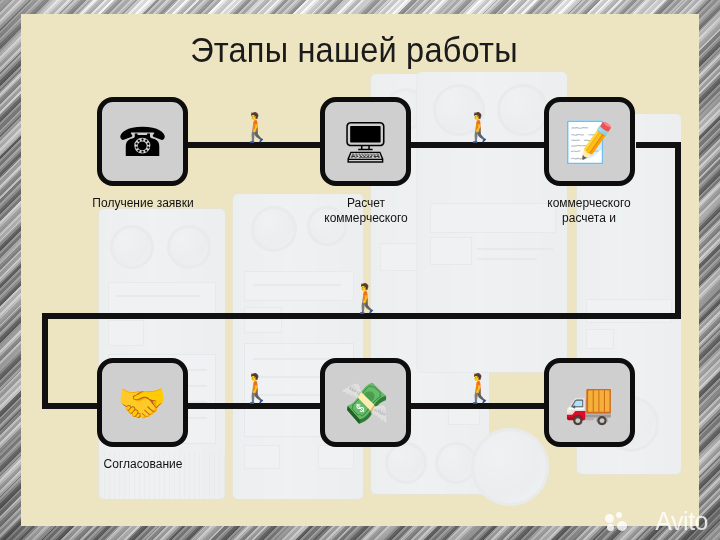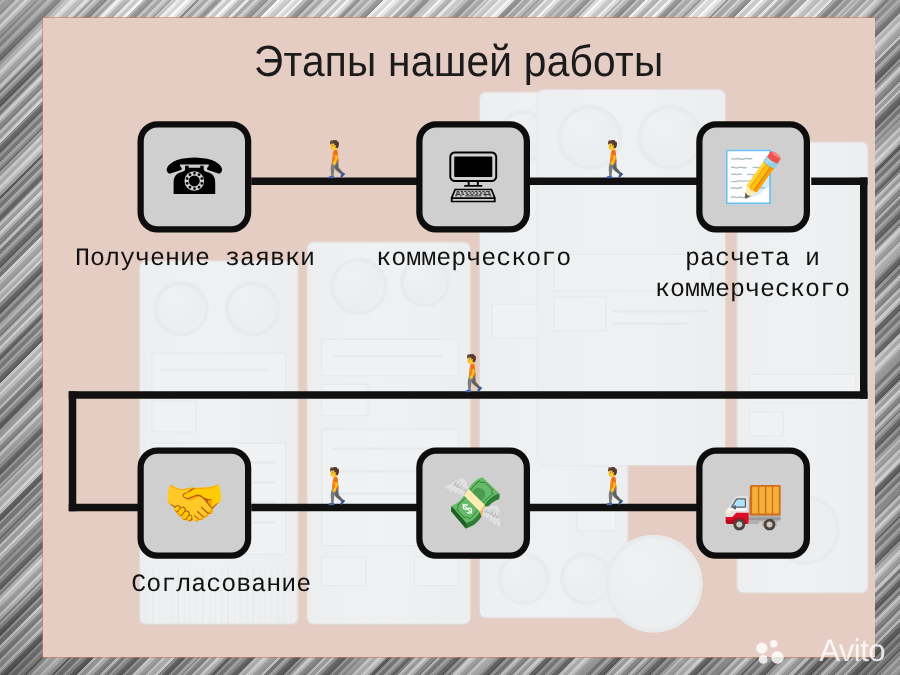--- a/index.html
+++ b/index.html
@@ -46,24 +46,25 @@
   .metal-vig{
     position:absolute; inset:0;
     background:
       linear-gradient(to right, rgba(0,0,0,0.18), rgba(0,0,0,0) 14%, rgba(0,0,0,0) 86%, rgba(0,0,0,0.18)),
       linear-gradient(to bottom, rgba(255,255,255,0.25), rgba(0,0,0,0) 12%, rgba(0,0,0,0) 88%, rgba(0,0,0,0.20));
   }
 
   
   .card {
     position: absolute;
-    left: 34px;  top: 14px;
+    left: 21px;  top: 14px;
     width: 666px; height: 512px;
-    background: #c2410c;
+    background: #eab308;
     overflow: hidden;
+    padding-left: 12px;
   }
 
   
   .photo-layer { position:absolute; inset:0; opacity:1; }
   .hx {
     position:absolute;
     background: linear-gradient(to right,#e6e8e9,#f2f3f4 42%,#e3e5e6);
     border-radius: 5px;
     box-shadow: 0 0 0 1px rgba(180,184,186,0.55);
   }
@@ -129,25 +130,25 @@
     z-index: 5;
   }
   .step-icon {
     font-size: 40px;
     line-height: 1;
     user-select: none;
   }
   .step-label {
     position: absolute;
     text-align: center;
-    font-size: 20px;
+    font-size: 12px;
     color: #121212;
     line-height: 1.23;
     z-index: 6;
-    font-family: Liberation Mono, monospace;
+    font-family: Liberation Sans, sans-serif;
   }
 
   
   .walker {
     position: absolute;
     font-size: 28px;
     line-height: 1;
     z-index: 4;
     user-select: none;
   }
@@ -267,35 +268,36 @@
 
     <div class="step-box" style="left:76px; top:83px;">
       <span class="step-icon">☎</span>
     </div>
     <div class="step-label" style="left:14px; top:182px; width:216px;">Получение заявки</div>
 
     <div class="step-box" style="left:299px; top:83px;">
       <span class="step-icon">🖥</span>
     </div>
     <div class="step-label" style="left:252px; top:182px; width:186px;">
+      <div>Расчет</div>
       <div>коммерческого</div>
     </div>
 
     <div class="step-box" style="left:523px; top:83px;">
       <span class="step-icon">📝</span>
     </div>
     <div class="step-label" style="left:468px; top:182px; width:200px;">
+      <div>коммерческого</div>
       <div>расчета и</div>
-      <div>коммерческого</div>
     </div>
 
     <div class="step-box" style="left:76px; top:344px;">
       <span class="step-icon">🤝</span>
     </div>
-    <div class="step-label" style="left:29px; top:443px; width:186px;text-align:right;">Согласование</div>
+    <div class="step-label" style="left:29px; top:443px; width:186px;">Согласование</div>
 
     <div class="step-box" style="left:299px; top:344px;">
       <span class="step-icon">💸</span>
     </div>
 
     <div class="step-box" style="left:523px; top:344px;">
       <span class="step-icon">🚚</span>
     </div>
 
     <div class="walker" style="left:218px; top:100px;">🚶</div>

